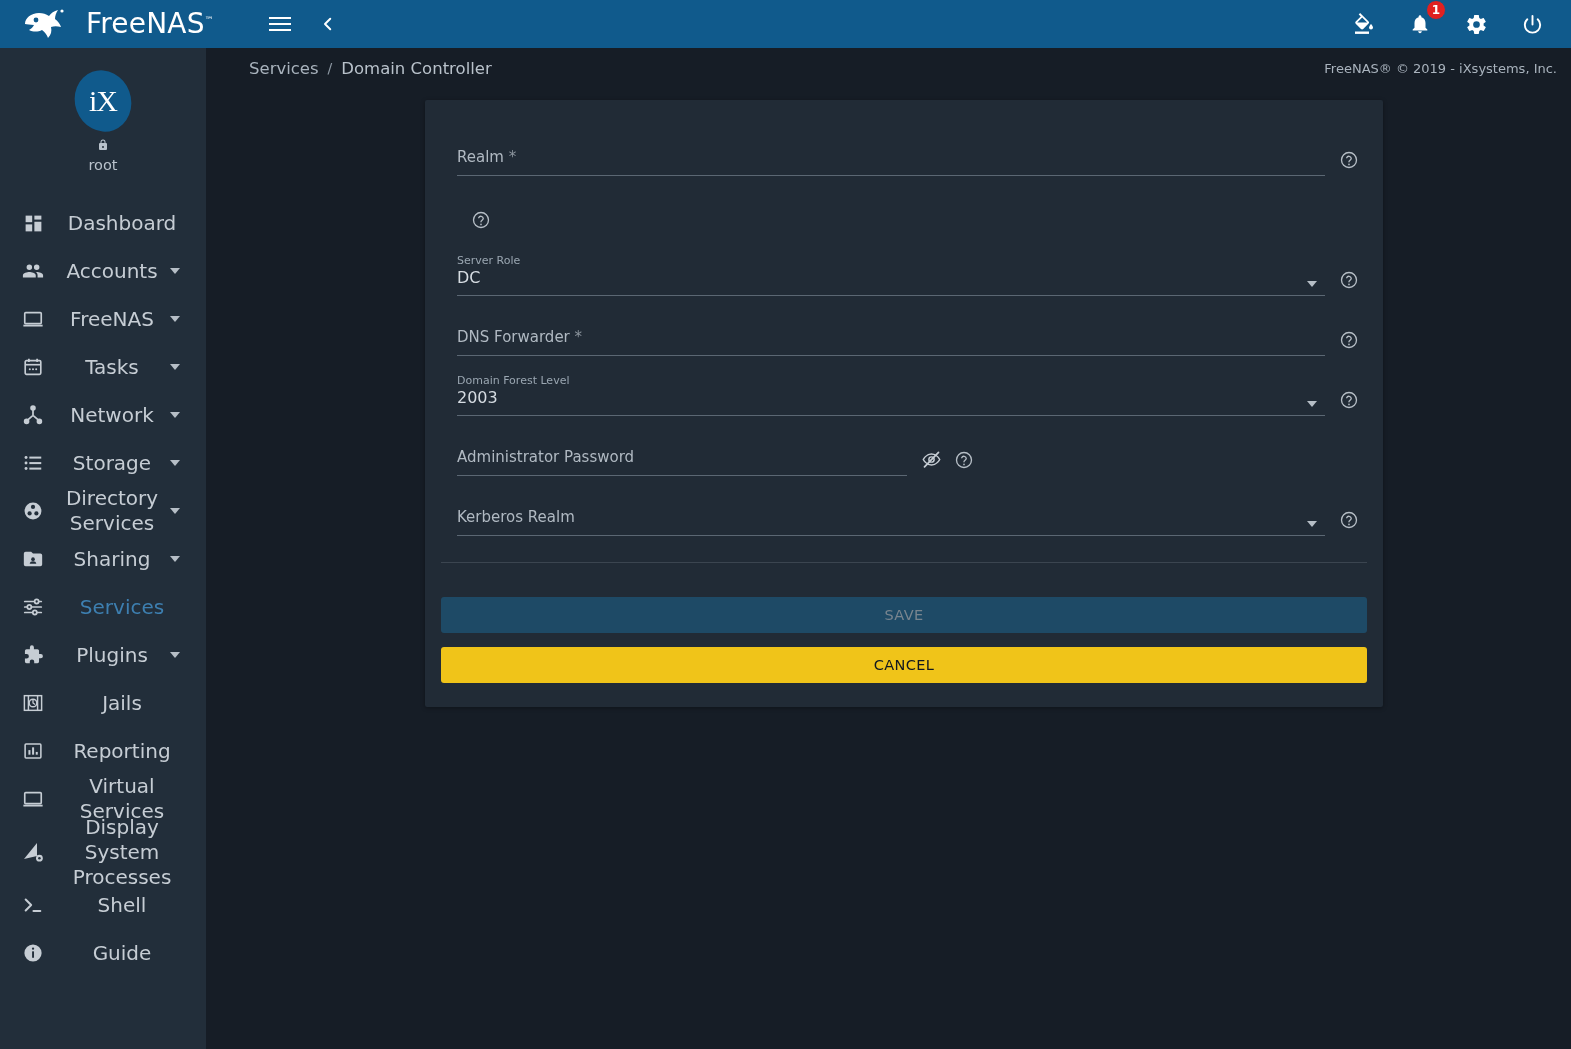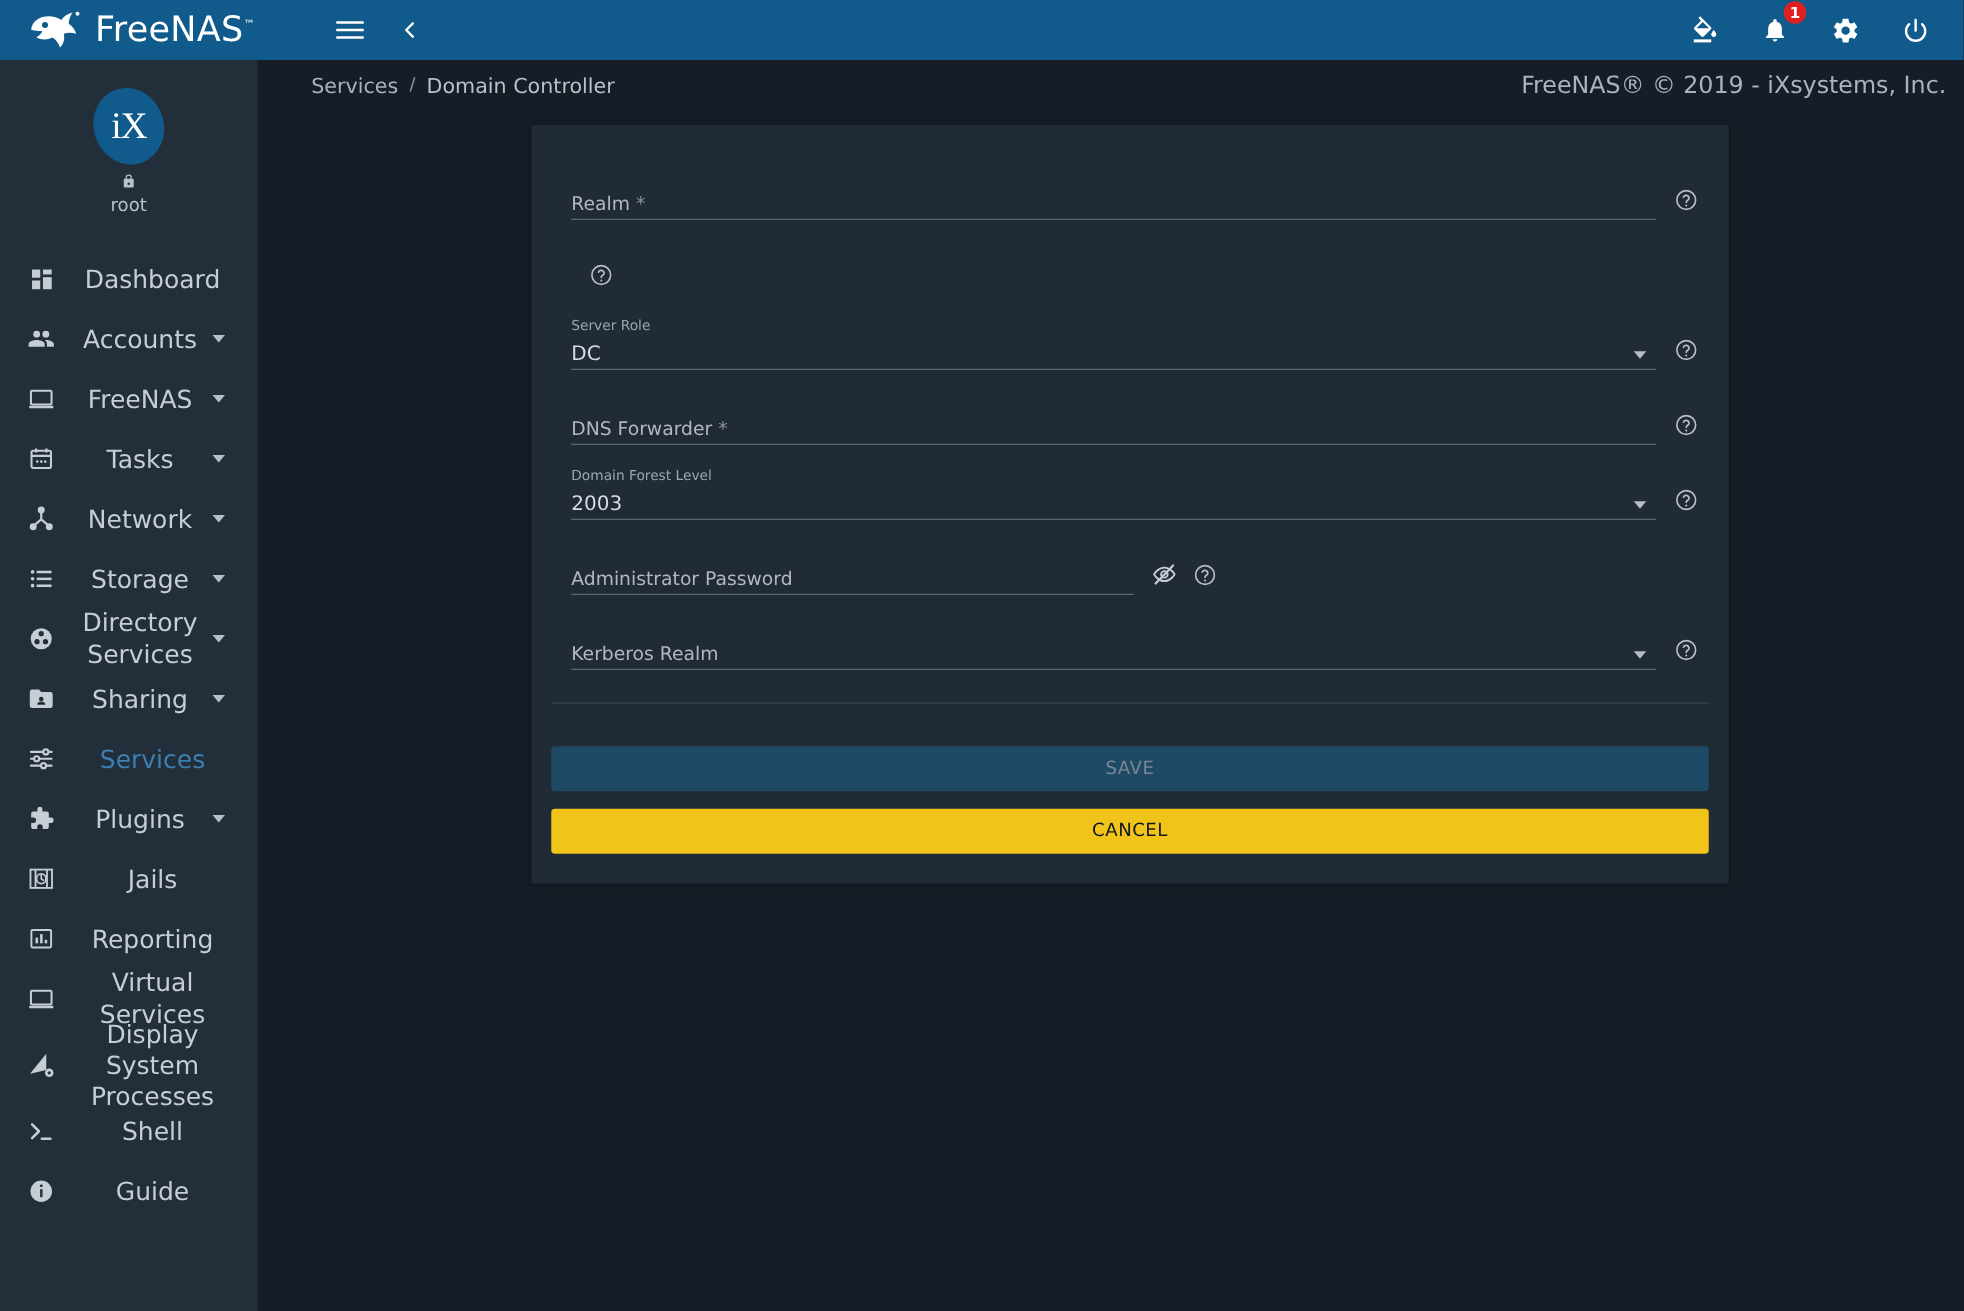--- a/index.html
+++ b/index.html
@@ -11,21 +11,21 @@
   }
   .app { position: relative; width: 1571px; height: 1049px; }
 
   
   .topbar {
     position: absolute; top: 0; left: 0; right: 0; height: 48px;
     background: #105a8c; display: flex; align-items: center; z-index: 20;
   }
   .brand {
     width: 239px; height: 48px; display: flex; align-items: center;
-    padding-left: 22px; gap: 10px; flex: 0 0 239px;
+    padding-left: 22px; gap: 20px; flex: 0 0 239px;
   }
   .brand-logo { width: 44px; height: 32px; display:block; }
   .brand-name {
     color: #fff; font-size: 28px; letter-spacing: .2px;
     font-family: "DejaVu Sans", sans-serif; font-weight: 400; line-height: 1;
     position: relative;
   }
   .brand-tm { font-size: 9px; vertical-align: super; }
   .topbar-left { display: flex; align-items: center; gap: 18px; padding-left: 26px; }
   .ic-btn {
@@ -91,41 +91,41 @@
     background: #161d26; overflow: hidden;
   }
   .breadbar {
     height: 40px; display: flex; align-items: center; padding: 0 10px 0 10px;
     color: #a9b3bd; font-size: 16.5px;
   }
   .crumb { color: #a9b3bd; }
   .crumb-sep { margin: 0 9px; color: #8e99a4; font-size: 14px; }
   .crumb.current { color: #b9c2cb; }
   .copyright {
-    margin-left: auto; color: #a9b3bd; font-size: 19px; padding-right: 4px;
+    margin-left: auto; color: #a9b3bd; font-size: 13px; padding-right: 4px;
   }
 
   
   .card {
     position: absolute; left: 186px; top: 52px; width: 958px;
     background: #212b36; border-radius: 2px;
     box-shadow: 0 1px 4px rgba(0,0,0,.35);
   }
   .card-body { padding: 24px 16px 12px 16px; }
   .field {
     position: relative; display: flex; align-items: flex-end;
     padding: 0 0 0 16px; margin-bottom: 8px; min-height: 52px;
   }
   .field-main { position: relative; flex: 1 1 auto; }
   .flab {
     position: absolute; left: 0; top: -14px; font-size: 11px; color: #9aa6b1;
   }
   .fline {
     height: 28px; border-bottom: 1px solid #5b6773; display: flex;
-    align-items: flex-end; padding-bottom: 3px; position: relative;
+    align-items: flex-start; padding-bottom: 3px; position: relative;
   }
   .fline.short { width: 450px; }
   .ph { font-size: 15px; color: #b0b9c2; }
   .ph .req { color: #8b949d; }
   .fval { font-size: 16px; color: #d6dce2; }
   .sel-arrow {
     position: absolute; right: 8px; bottom: 8px; width: 0; height: 0;
     border-left: 5.5px solid transparent; border-right: 5.5px solid transparent;
     border-top: 6px solid #b6bec6;
   }

